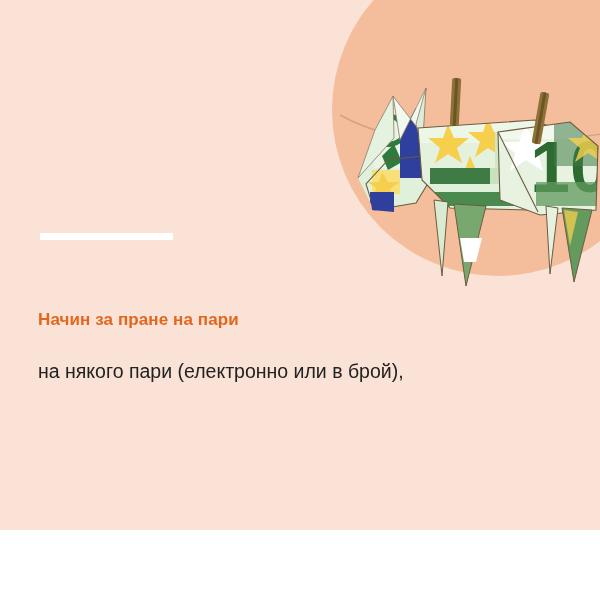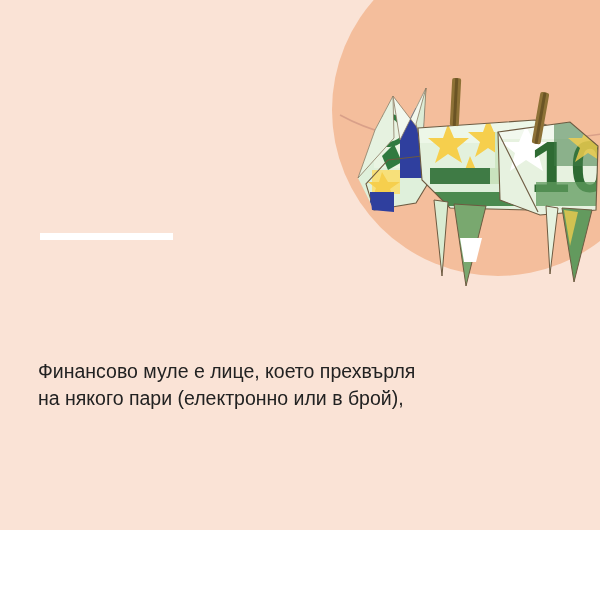--- a/index.html
+++ b/index.html
@@ -176,23 +176,23 @@
         <rect x="206" y="32" width="9" height="52" rx="2" fill="#8d7136" transform="rotate(10 210 58)"></rect>
         <rect x="209" y="32" width="3" height="52" fill="#6b5425" transform="rotate(10 210 58)"></rect>
       </g>
     </svg>
 
     <div id="title-block">
     </div>
     <div id="title-rule"></div>
   </div>
 
+  <div id="subtitle">Начин за пране на пари</div>
 
   <div id="paragraph">
-    <div>Финансово муле е лице, което прехвърля</div>
     <div>на някого пари (електронно или в брой),</div>
   </div>
 
   <div id="footer">
 
     
 
     
 
     

